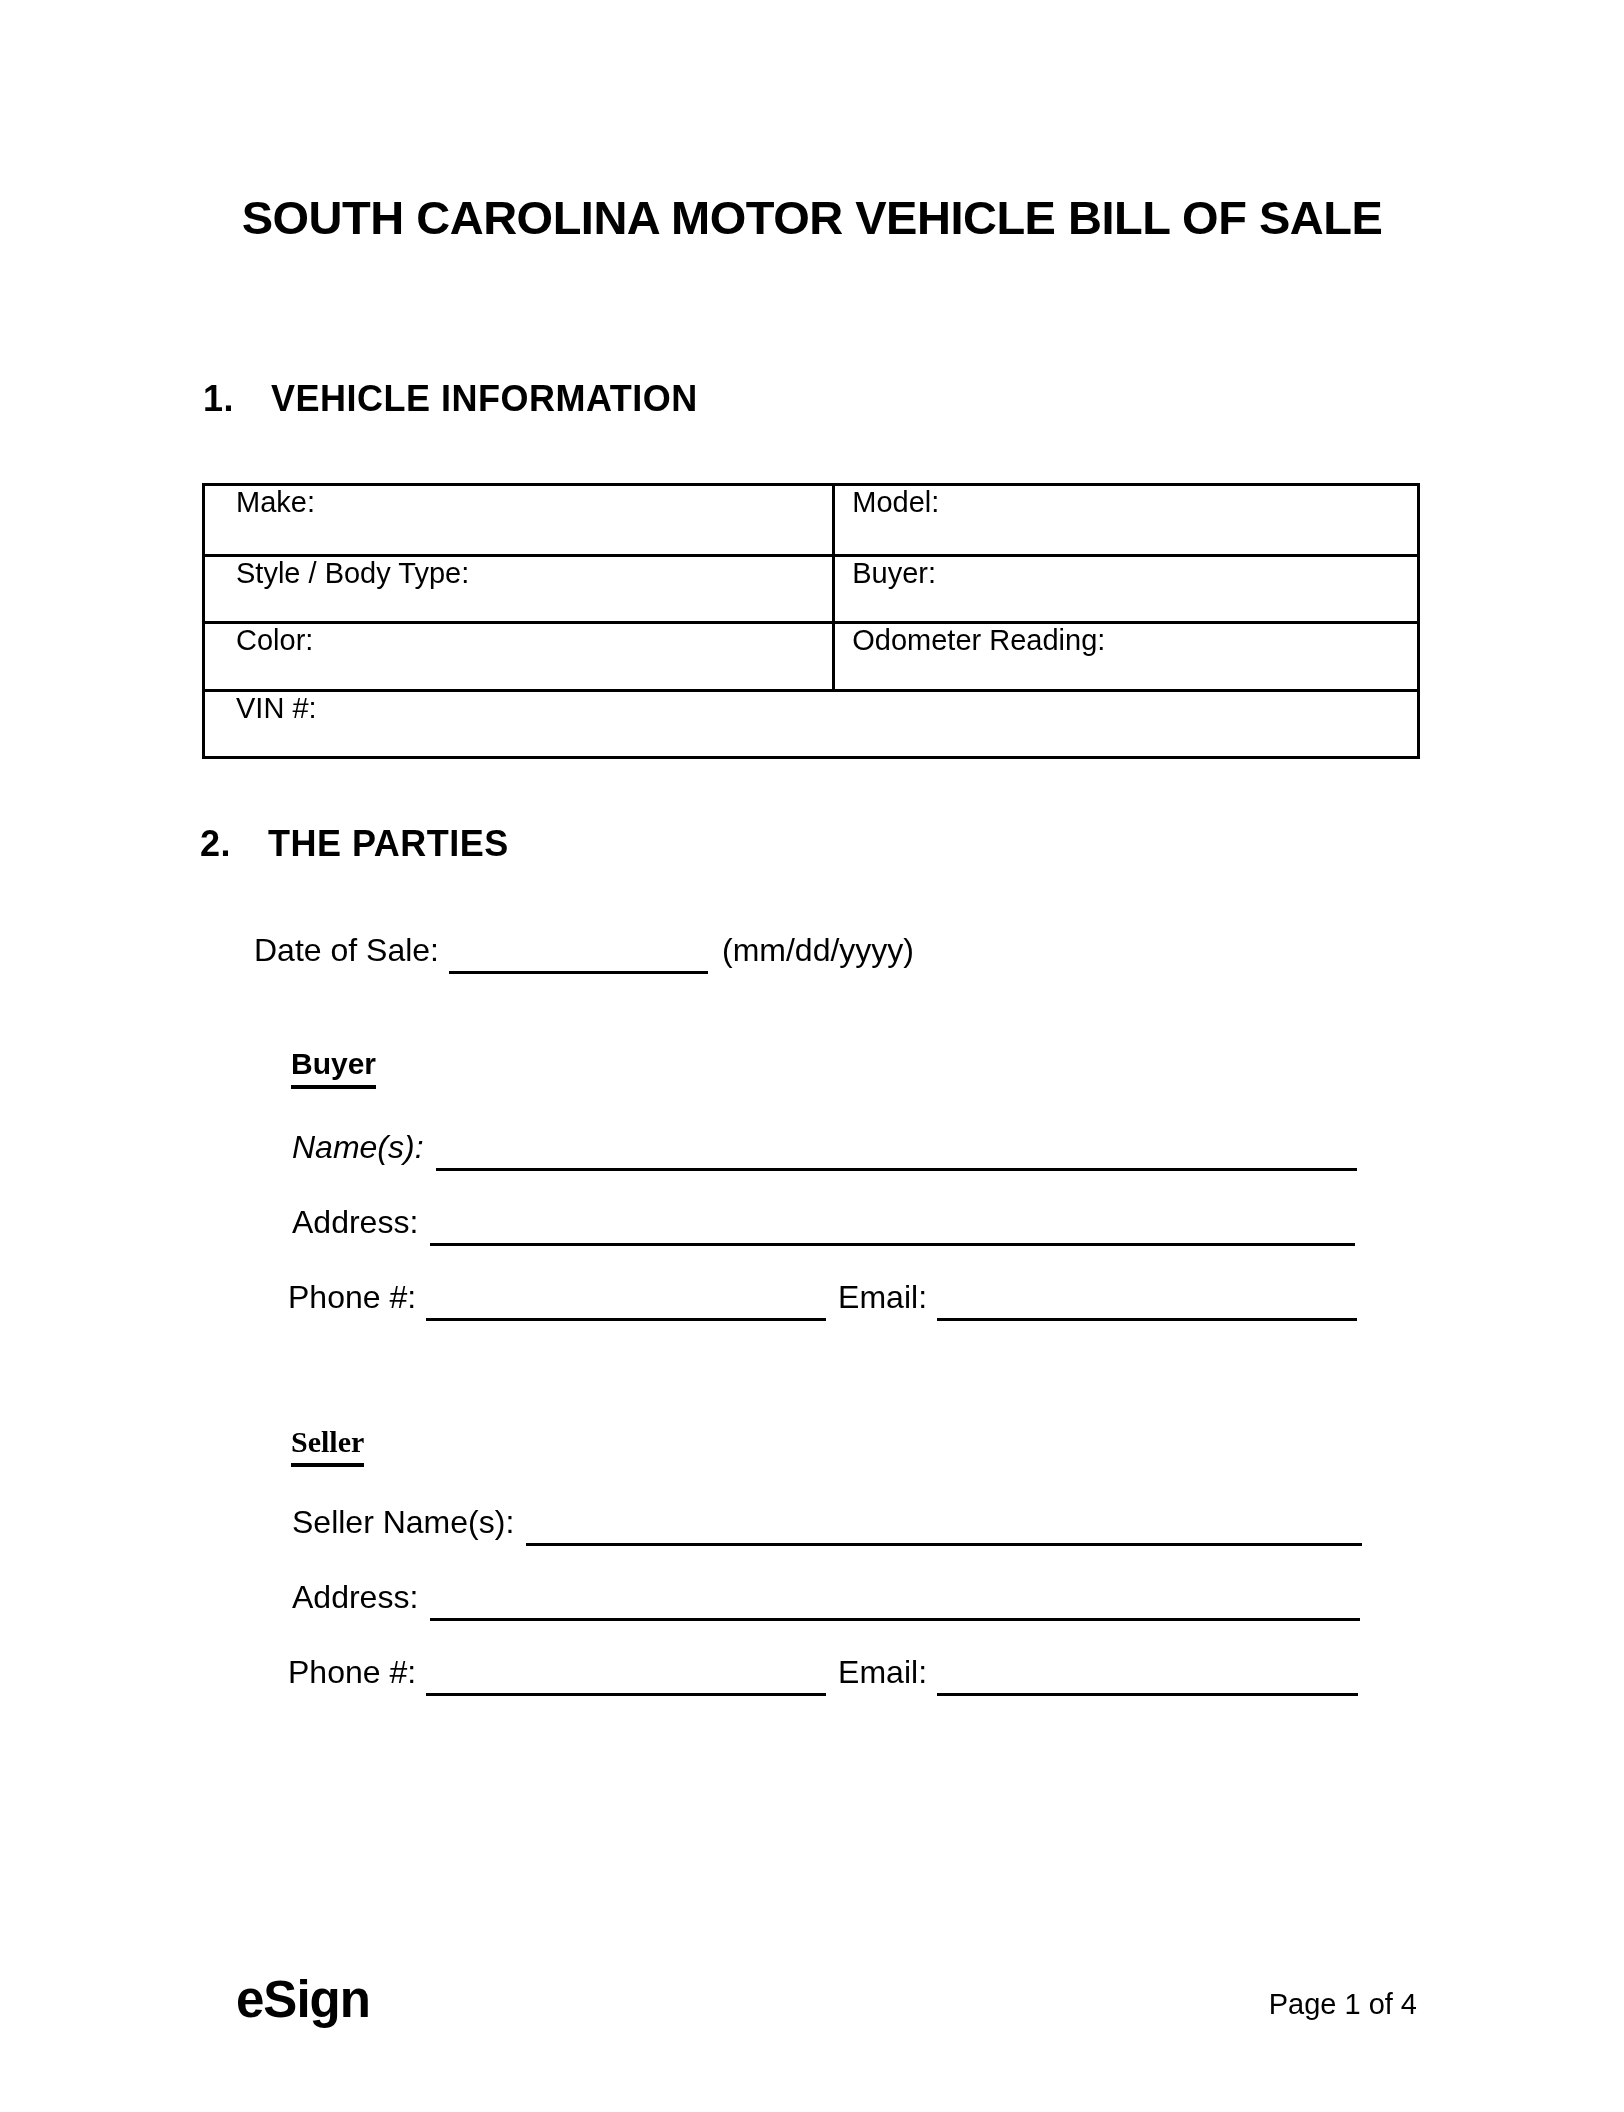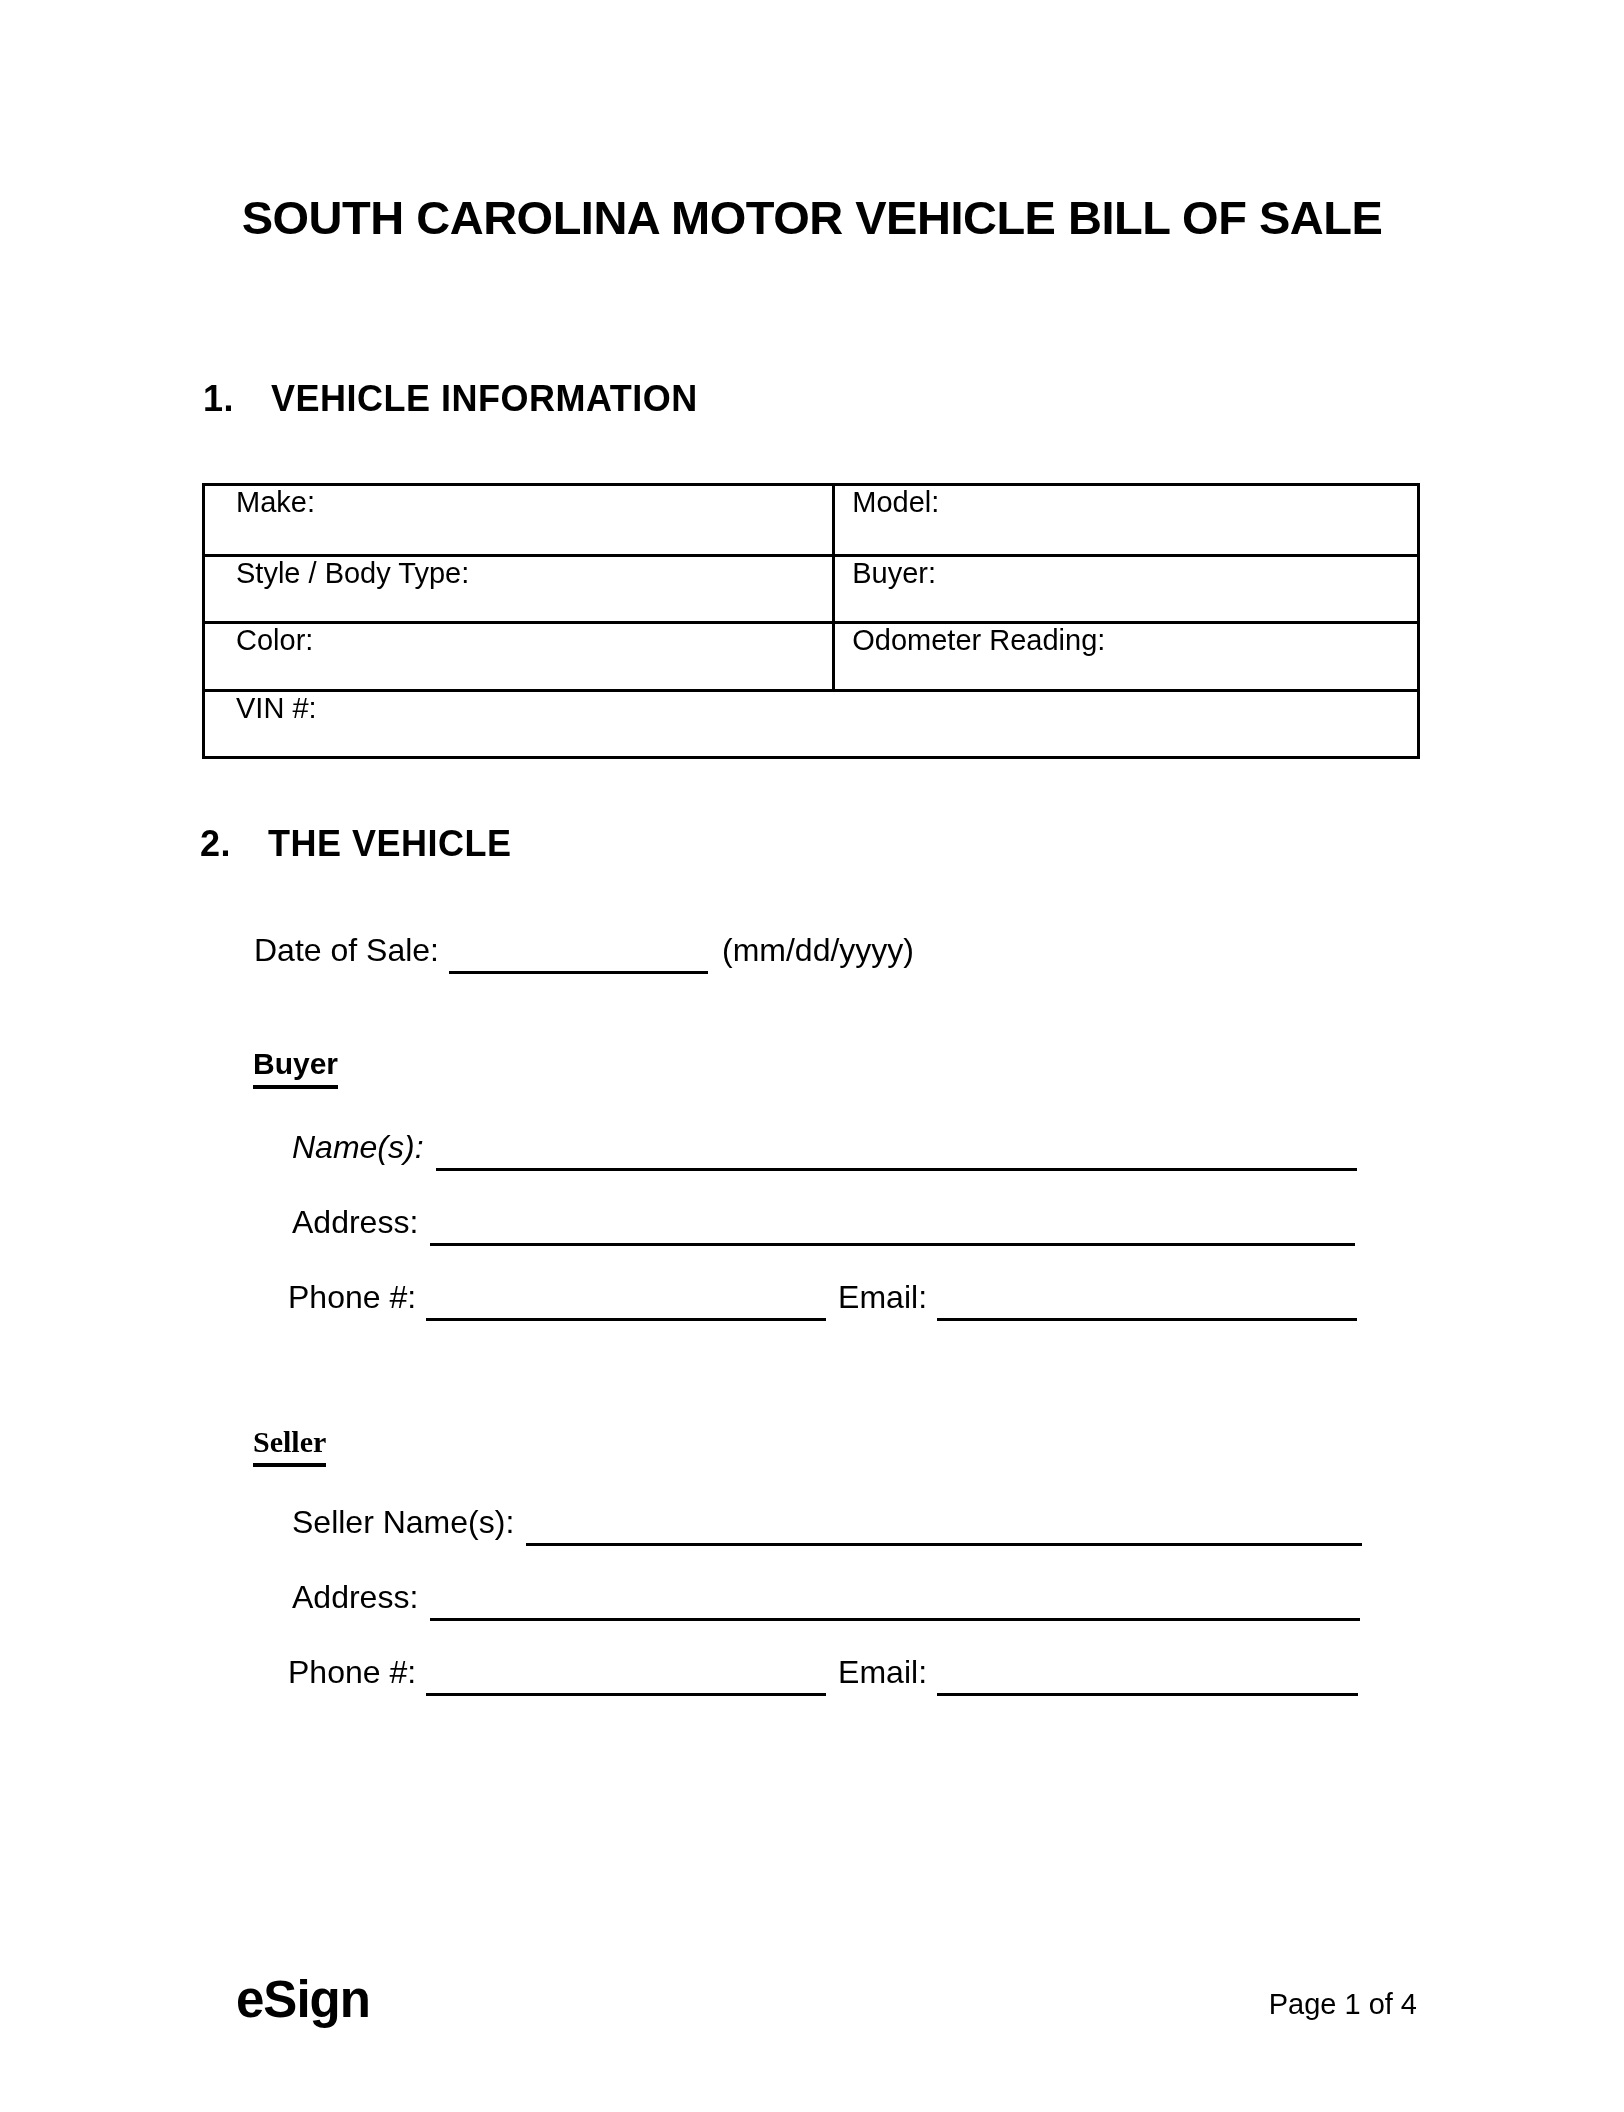--- a/index.html
+++ b/index.html
@@ -98,20 +98,21 @@
   .ml10 { margin-left: 10px; }
   .ml12 { margin-left: 12px; }
   .ml14 { margin-left: 14px; }
 
   
   .party-heading {
     position: absolute;
     font-size: 30px;
     font-weight: bold;
     line-height: 38px;
+    margin-left: 38px;
   }
   .party-heading .u {
     display: inline-block;
     border-bottom: 4px solid #000;
     padding-bottom: 2px;
   }
 
   
   .footer-brand {
     position: absolute;
@@ -171,21 +172,21 @@
     </div>
     <div class="vt-row single">
       <div class="vt-cell">
         <span>VIN #:</span>
       </div>
     </div>
   </div>
 
   <div class="section-heading" style="left:200px; top:822px;">
     <span class="sec-num">2.</span>
-    <span>THE VEHICLE</span>
+    <span>THE PARTIES</span>
   </div>
 
   <div class="field-row" style="left:254px; top:932px; width:660px;">
     <span>Date of Sale:</span>
     <span class="blank ml10" style="width:300px;"></span>
     <span class="ml14">(mm/dd/yyyy)</span>
   </div>
 
   <div class="party-heading" style="left:253px; top:1045px;">
     <span class="u">Buyer</span>

